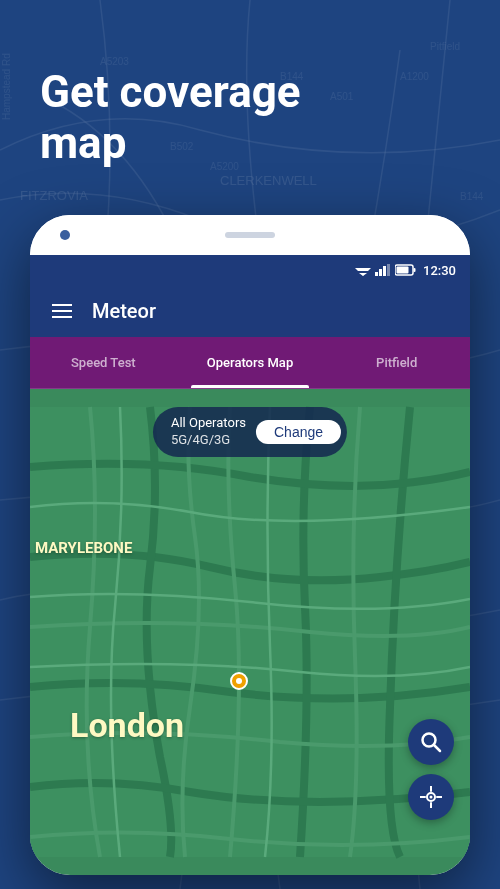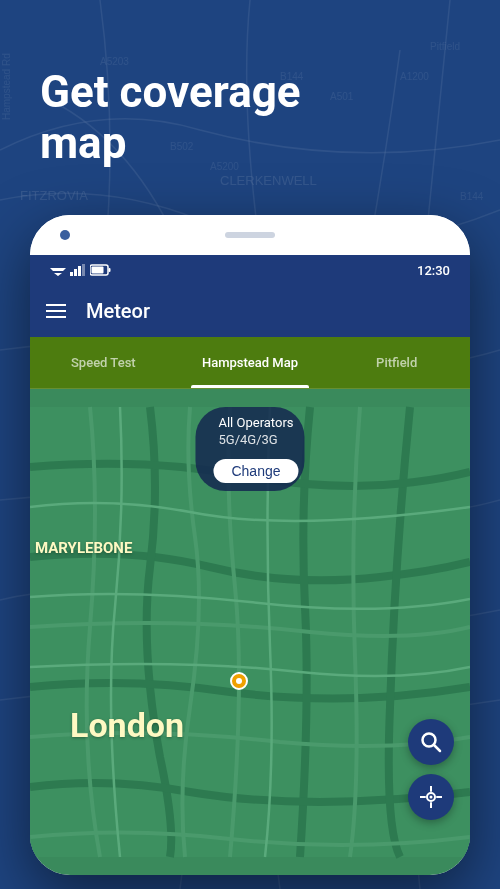--- a/index.html
+++ b/index.html
@@ -83,22 +83,22 @@
       border-radius: 3px;
       background: #cdd4e0;
     }
 
     
     .status-bar {
       background: #1e3a7a;
       height: 30px;
       display: flex;
       align-items: center;
-      justify-content: space-between;
-      padding: 0 20px;
+      justify-content: flex-end;
+      padding: 0 14px;
       gap: 6px;
     }
 
     .status-time {
       color: white;
       font-size: 13px;
       font-weight: 500;
     }
 
     .status-icons {
@@ -106,21 +106,21 @@
       align-items: center;
       gap: 4px;
     }
 
     
     .app-header {
       background: #1e3a7a;
       height: 52px;
       display: flex;
       align-items: center;
-      padding: 0 16px;
+      padding: 0 22px;
       gap: 20px;
     }
 
     .hamburger {
       display: flex;
       flex-direction: column;
       gap: 4px;
       cursor: pointer;
     }
 
@@ -132,21 +132,21 @@
     }
 
     .app-title {
       color: white;
       font-size: 20px;
       font-weight: 500;
     }
 
     
     .tab-bar {
-      background: #4d7c0f;
+      background: #701a75;
       display: flex;
       height: 52px;
       border-bottom: 1px solid rgba(255,255,255,0.15);
     }
 
     .tab-item {
       flex: 1;
       display: flex;
       align-items: center;
       justify-content: center;
@@ -198,21 +198,20 @@
       left: 50%;
       transform: translateX(-50%);
       background: rgba(20, 40, 80, 0.85);
       border-radius: 30px;
       display: flex;
       align-items: center;
       padding: 8px 6px 8px 18px;
       gap: 10px;
       z-index: 30;
       white-space: nowrap;
-      flex-direction: column;
     }
 
     .filter-text {
       color: white;
       font-size: 13px;
       line-height: 1.3;
     }
 
     .filter-text .sub {
       font-size: 13px;
@@ -390,21 +389,21 @@
         <span></span>
       </div>
       <span class="app-title">Meteor</span>
     </div>
 
     <div class="tab-bar">
       <div class="tab-item">
         <span>Speed Test</span>
       </div>
       <div class="tab-item active">
-        <span>Hampstead Map</span>
+        <span>Operators Map</span>
       </div>
       <div class="tab-item">
         <span>Pitfield</span>
       </div>
     </div>
 
     <div class="map-area">
 
       <svg class="map-svg" viewBox="0 0 440 450" xmlns="http://www.w3.org/2000/svg">
 

